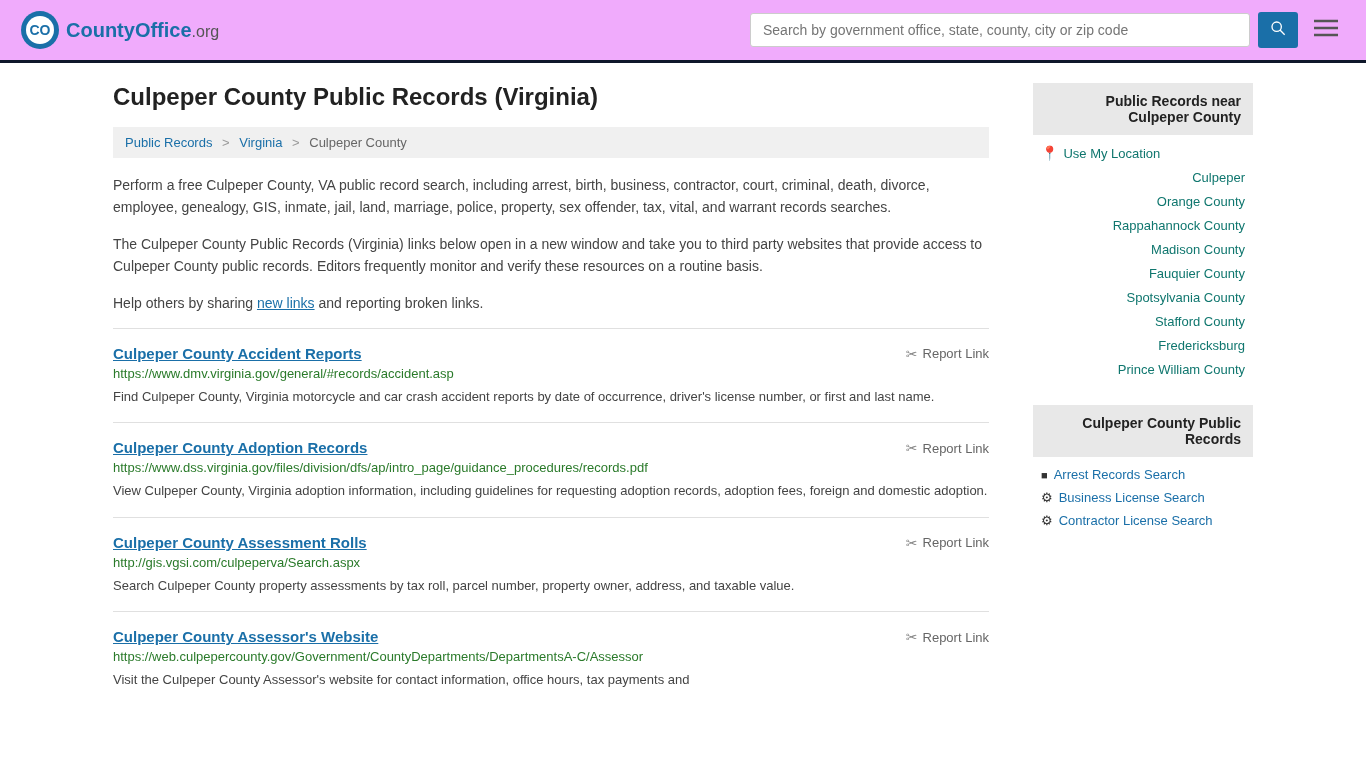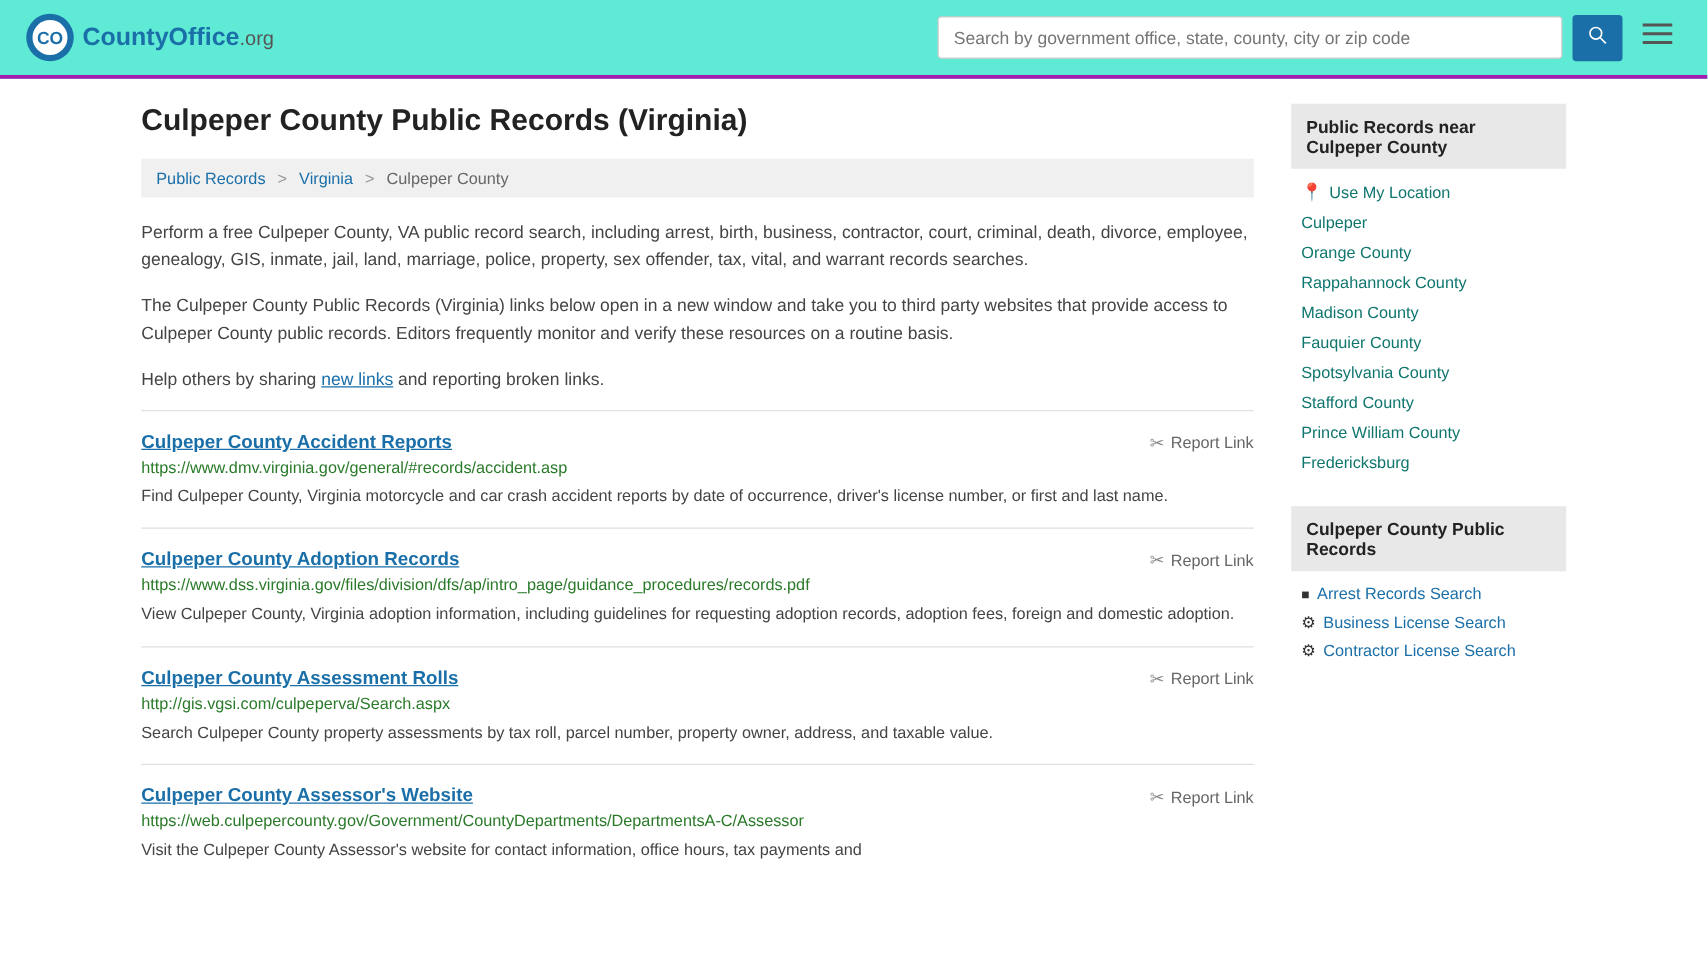--- a/index.html
+++ b/index.html
@@ -1,21 +1,21 @@
 <!DOCTYPE html>
 <html><head>
   <meta charset="utf-8">
   <style>
     * { margin: 0; padding: 0; box-sizing: border-box; }
     body { font-family: Arial, sans-serif; font-size: 14px; color: #333; background: #fff; }
 
     
     #header {
-      background: #5eead4;
-      border-bottom: 3px solid #a21caf;
+      background: #f0abfc;
+      border-bottom: 3px solid #0f172a;
       padding: 10px 20px;
       display: flex;
       align-items: center;
       justify-content: space-between;
     }
     #logo-area {
       display: flex;
       align-items: center;
       gap: 6px;
     }
@@ -64,21 +64,21 @@
       color: #555;
       padding: 4px 8px;
     }
 
     
     #main-container {
       max-width: 1200px;
       margin: 0 auto;
       padding: 20px 30px;
       display: flex;
-      gap: 30px;
+      gap: 44px;
     }
 
     
     #content {
       flex: 1;
     }
     #page-title {
       font-size: 24px;
       font-weight: bold;
       color: #222;
@@ -150,20 +150,21 @@
       line-height: 1.5;
     }
 
     
     #sidebar {
       width: 220px;
       flex-shrink: 0;
     }
     .sidebar-section {
       margin-bottom: 20px;
+      text-align: right;
     }
     .sidebar-header {
       background: #e8e8e8;
       padding: 10px 12px;
       font-size: 14px;
       font-weight: bold;
       color: #222;
       margin-bottom: 2px;
     }
     .sidebar-list {
@@ -343,22 +344,22 @@
           <span class="pin-icon">📍</span>
           <a href="#">Use My Location</a>
         </li>
         <li><a href="#">Culpeper</a></li>
         <li><a href="#">Orange County</a></li>
         <li><a href="#">Rappahannock County</a></li>
         <li><a href="#">Madison County</a></li>
         <li><a href="#">Fauquier County</a></li>
         <li><a href="#">Spotsylvania County</a></li>
         <li><a href="#">Stafford County</a></li>
+        <li><a href="#">Fredericksburg</a></li>
         <li><a href="#">Prince William County</a></li>
-        <li><a href="#">Fredericksburg</a></li>
       </ul>
     </div>
 
     <div class="sidebar-section">
       <div class="sidebar-header">Culpeper County Public Records</div>
       <ul class="sidebar-records-list">
         <li>
           <span class="rec-icon square-icon"></span>
           <a href="#">Arrest Records Search</a>
         </li>

